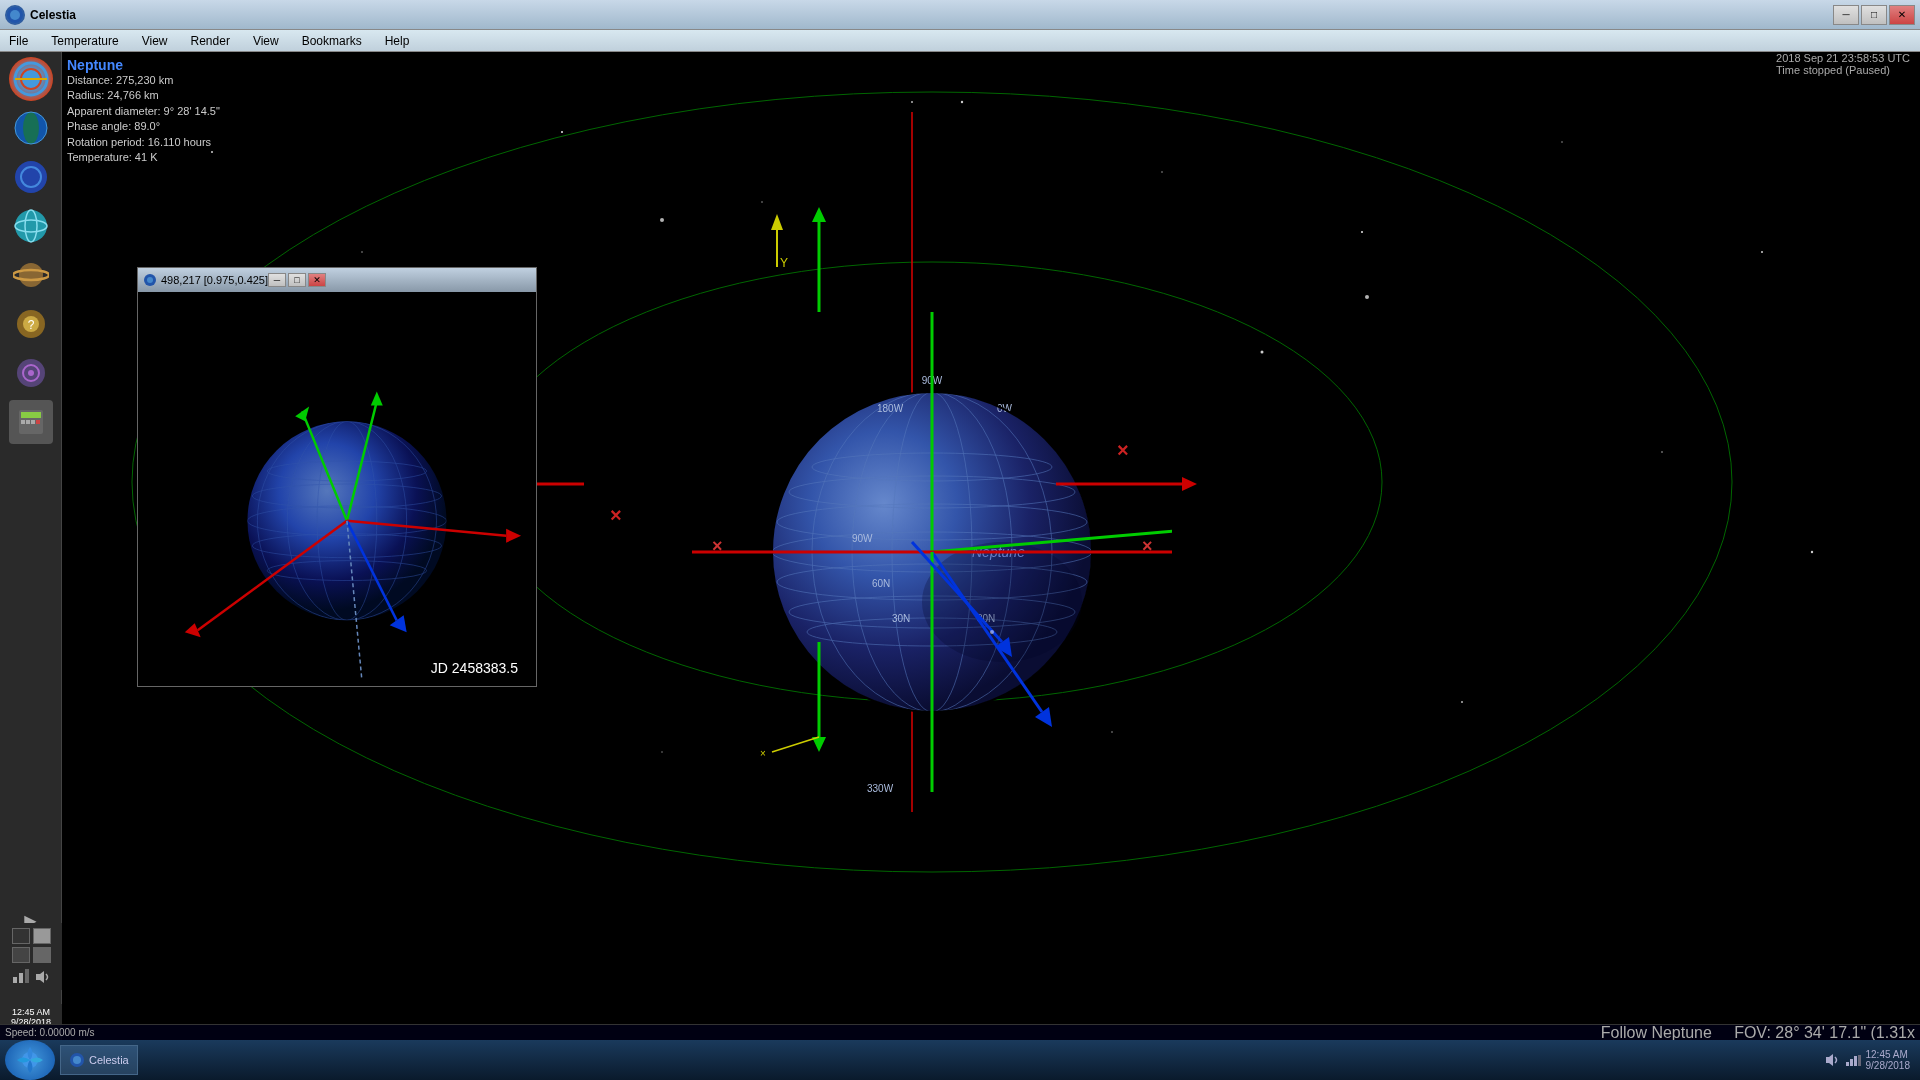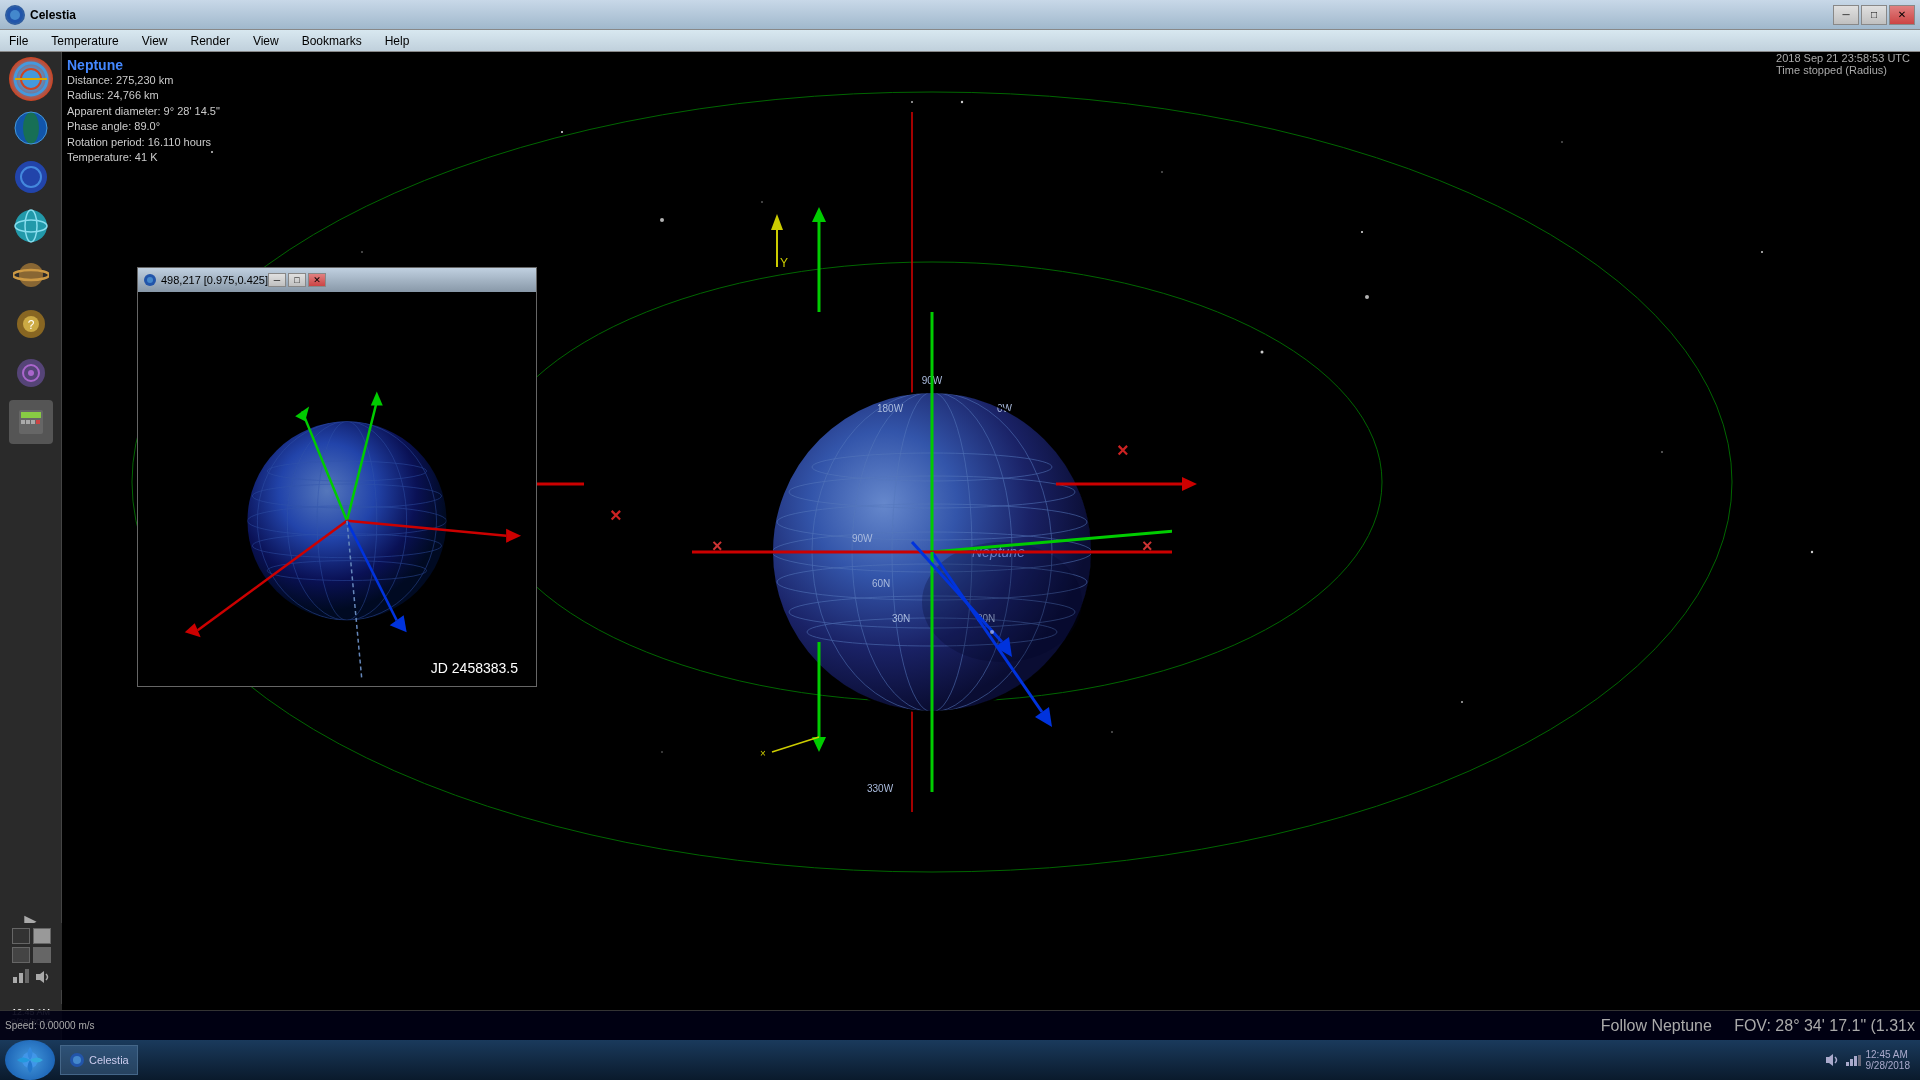--- a/index.html
+++ b/index.html
@@ -150,21 +150,21 @@
       color: #aaaaaa;
       font-size: 11px;
       text-align: left;
       z-index: 10;
     }
 
     
     #status-bar {
       position: absolute;
       bottom: 40px; left: 0; right: 0;
-      height: 30px;
+      height: 16px;
       background: rgba(0,0,20,0.9);
       display: flex;
       align-items: center;
       justify-content: space-between;
       padding: 0 5px;
       z-index: 100;
       border-top: 1px solid #333;
     }
     #status-bar-left { color: #aaa; font-size: 10px; }
     #status-bar-right { color: #aaa; font-size: 16px; margin-left: 28px; }
@@ -372,21 +372,21 @@
   <div class="info-line">Distance: 275,230 km</div>
   <div class="info-line">Radius: 24,766 km</div>
   <div class="info-line">Apparent diameter: 9° 28' 14.5"</div>
   <div class="info-line">Phase angle: 89.0°</div>
   <div class="info-line">Rotation period: 16.110 hours</div>
   <div class="info-line">Temperature: 41 K</div>
 </div>
 
 <div id="time-display">
   <div>2018 Sep 21 23:58:53 UTC</div>
-  <div>Time stopped (Radius)</div>
+  <div>Time stopped (Paused)</div>
 </div>
 
 <div id="main-viewport">
 
   <div id="space-bg">
 
     <svg width="100%" height="100%" style="position:absolute;inset:0;">
 
       <circle cx="150" cy="100" r="1" fill="white" opacity="0.8"></circle>
       <circle cx="300" cy="200" r="0.8" fill="white" opacity="0.6"></circle>

